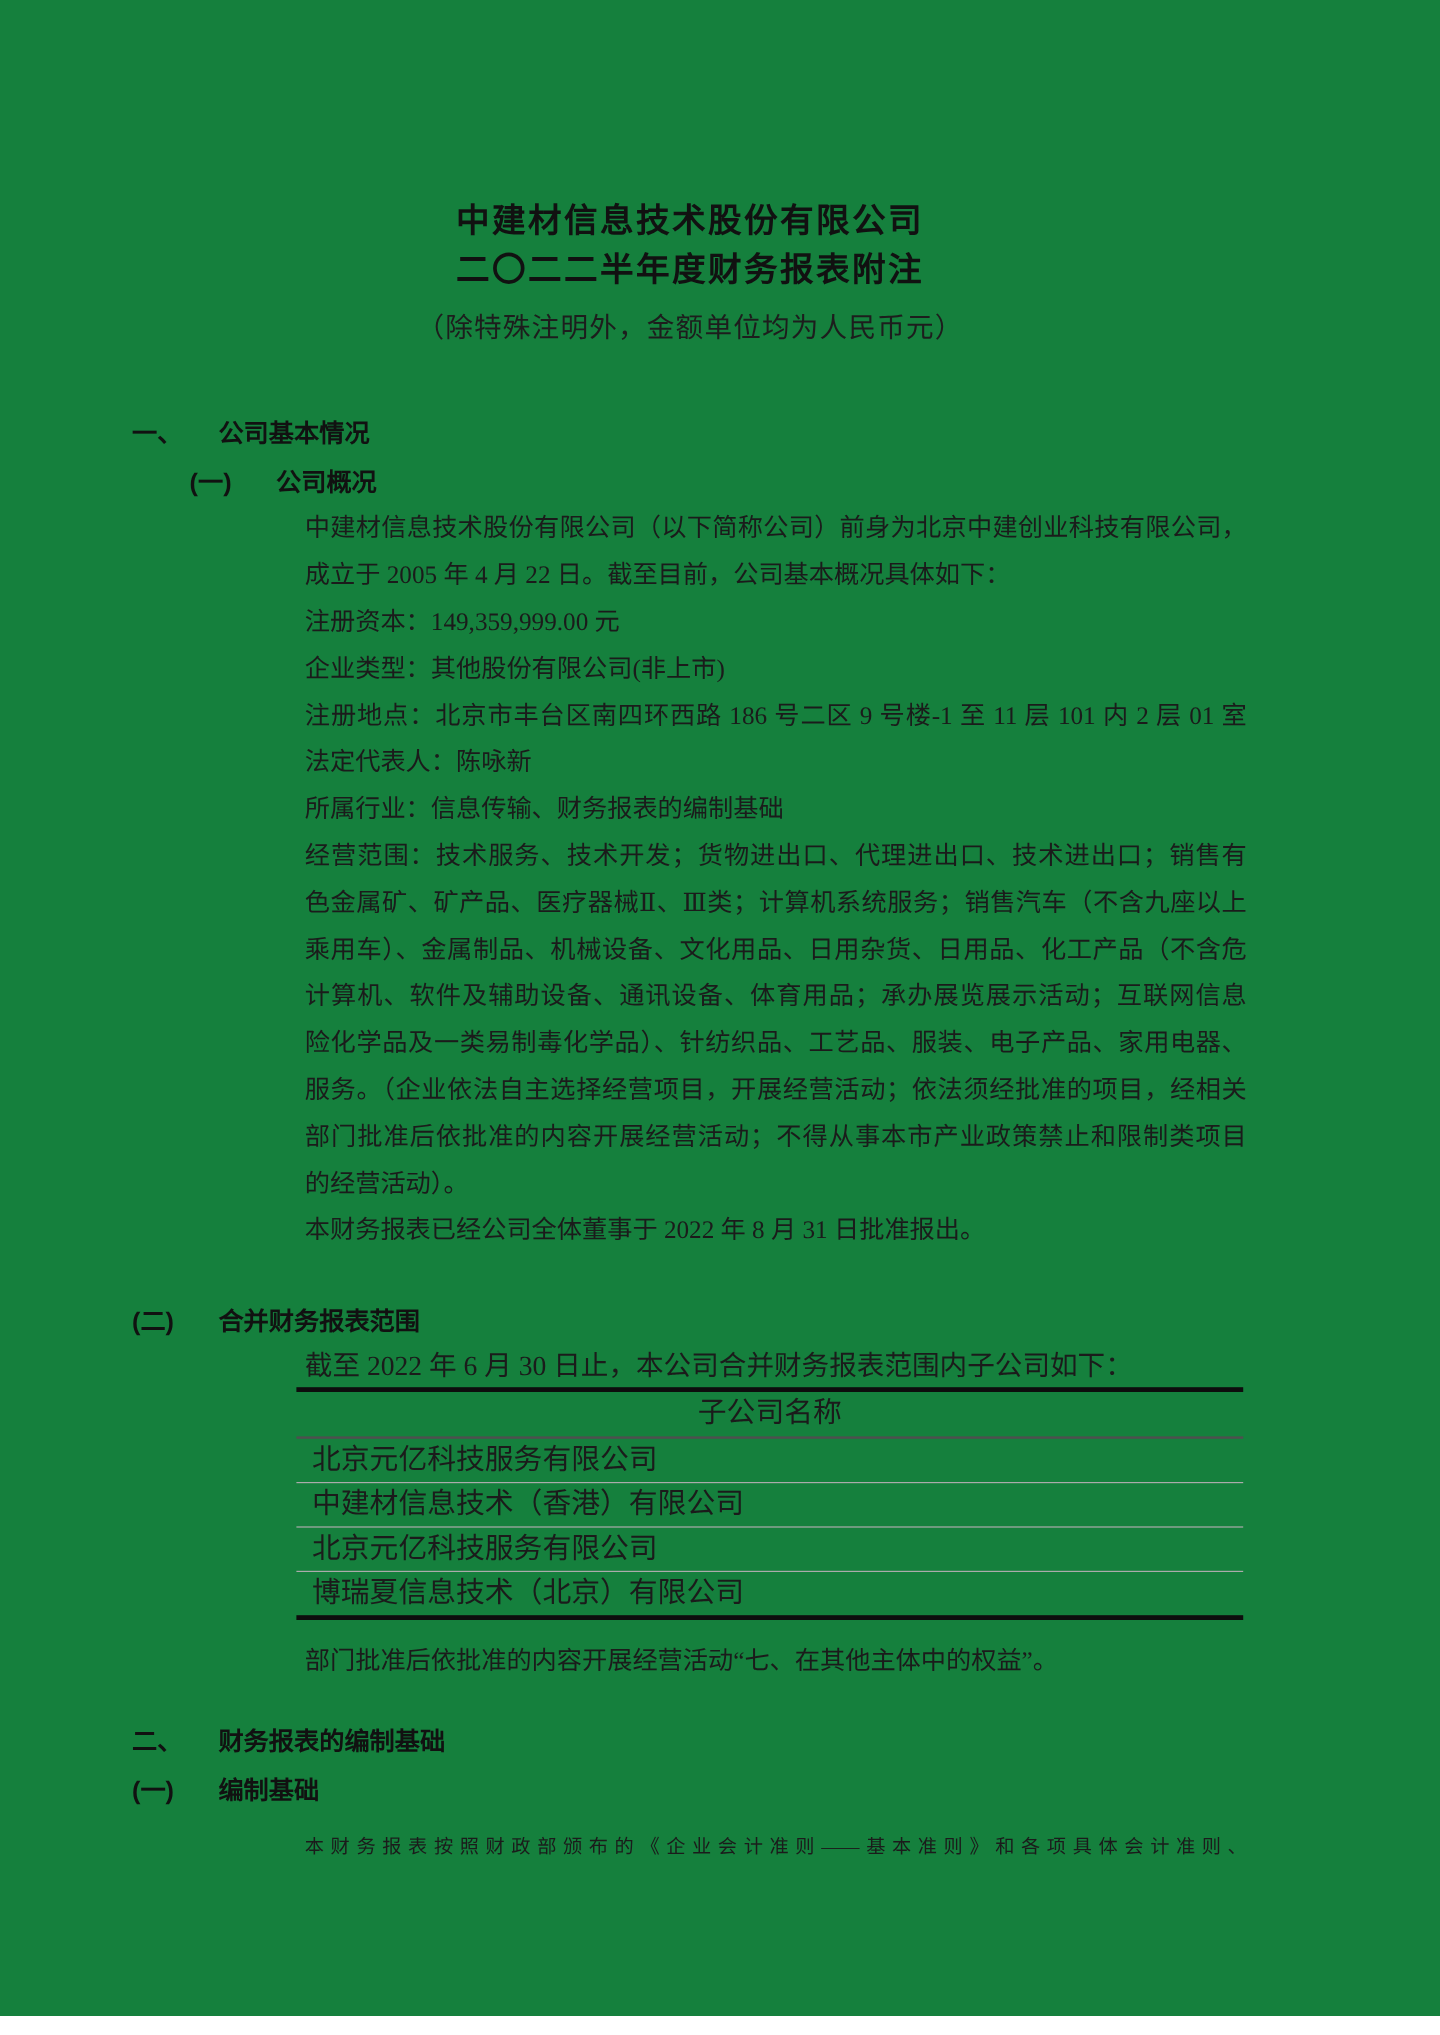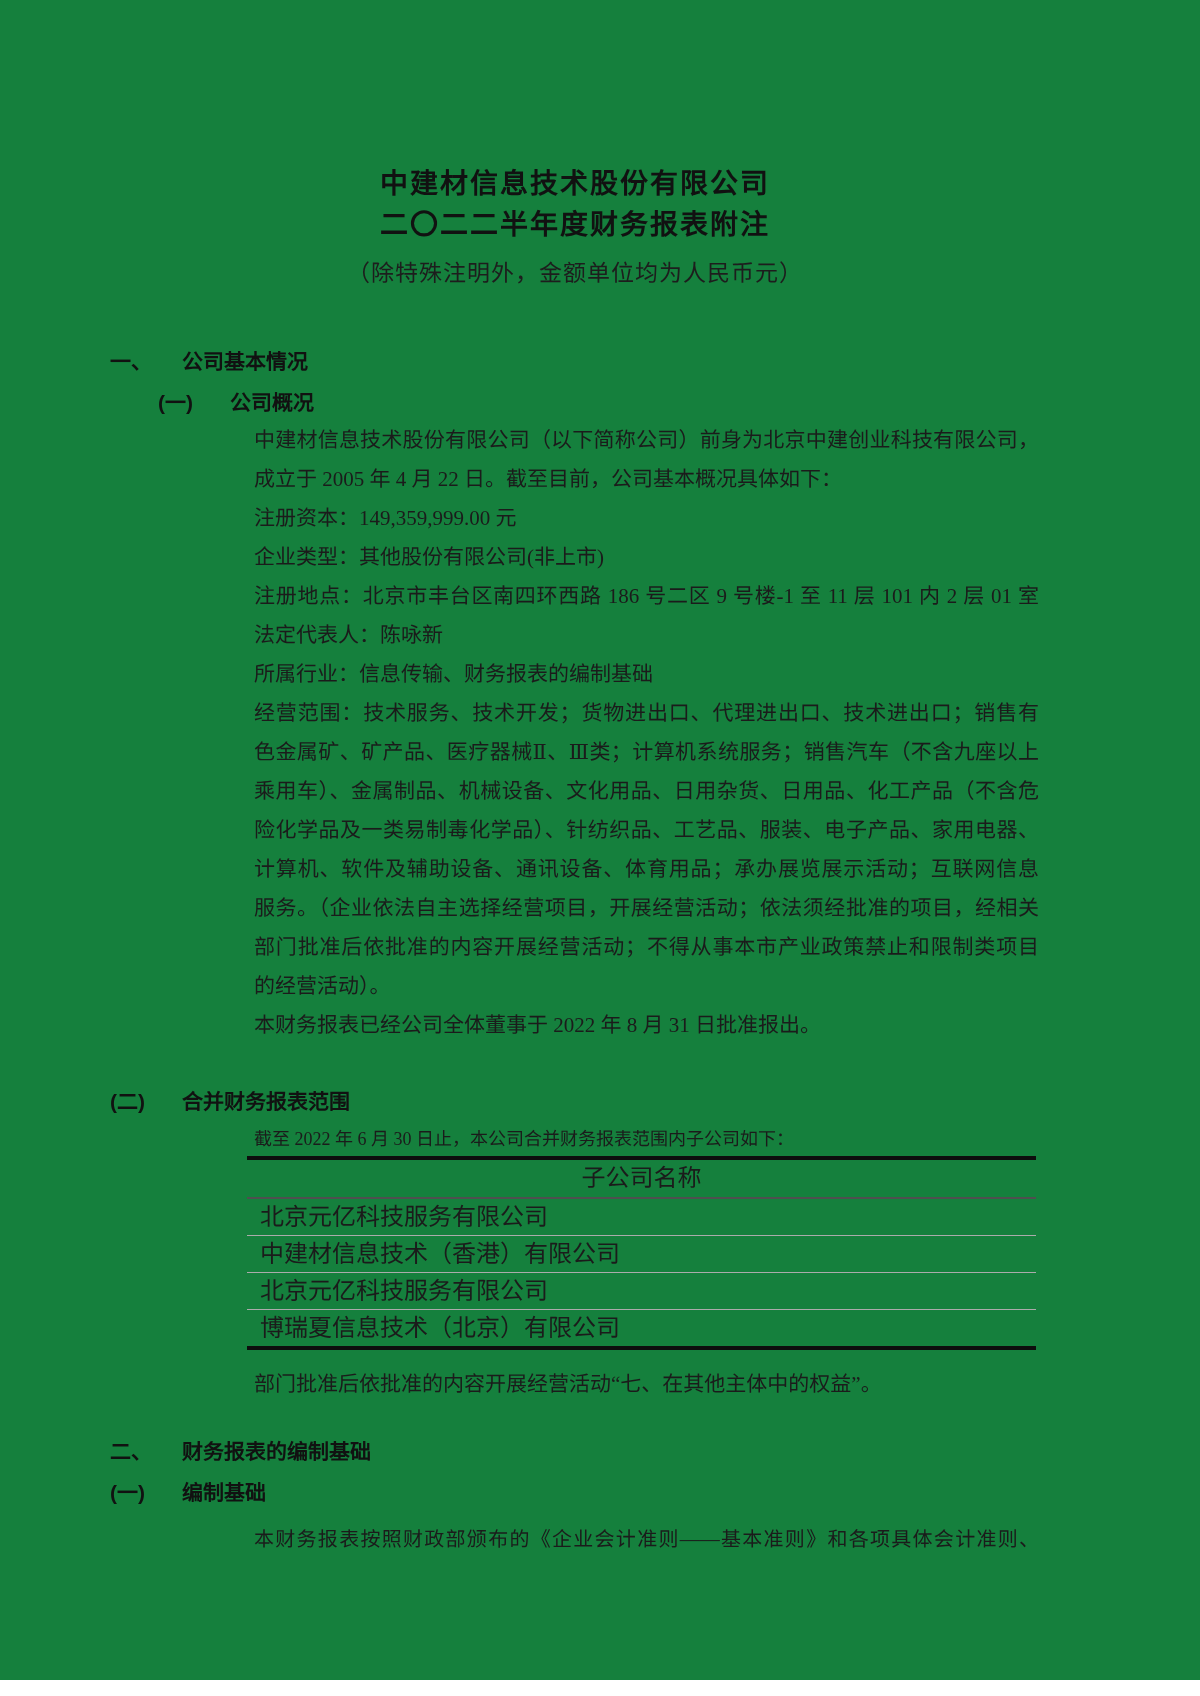--- a/index.html
+++ b/index.html
@@ -70,21 +70,21 @@
   }
   .bline.jl {
     white-space: normal;
     text-align: justify;
     text-align-last: justify;
   }
   .intro-line {
     margin-left: 254px;
     width: 785px;
     margin-top: 5px;
-    font-size: 18px;
+    font-size: 23px;
     line-height: 34px;
   }
   
   .subtable {
     margin-left: 247px;
     width: 789px;
     border-top: 4px solid #0d0d0d;
     border-bottom: 4px solid #0d0d0d;
     font-size: 24px;
     color: #1b1b1b;
@@ -108,21 +108,21 @@
     margin-left: 254px;
     width: 785px;
     margin-top: 15px;
     font-size: 21px;
     line-height: 39px;
   }
   .basis-block {
     margin-left: 254px;
     width: 785px;
     margin-top: 12px;
-    font-size: 20px;
+    font-size: 16px;
   }
 </style>
 </head>
 <body>
 
 <div class="page">
 
   <div class="titles">
     <div class="doc-title">中建材信息技术股份有限公司</div>
     <div class="doc-title">二〇二二半年度财务报表附注</div>
@@ -141,22 +141,22 @@
     <div class="bline jl">中建材信息技术股份有限公司（以下简称公司）前身为北京中建创业科技有限公司，</div>
     <div class="bline">成立于 2005 年 4 月 22 日。截至目前，公司基本概况具体如下：</div>
     <div class="bline">注册资本：149,359,999.00 元</div>
     <div class="bline">企业类型：其他股份有限公司(非上市)</div>
     <div class="bline jl">注册地点：北京市丰台区南四环西路 186 号二区 9 号楼-1 至 11 层 101 内 2 层 01 室</div>
     <div class="bline">法定代表人：陈咏新</div>
     <div class="bline">所属行业：信息传输、财务报表的编制基础</div>
     <div class="bline jl">经营范围：技术服务、技术开发；货物进出口、代理进出口、技术进出口；销售有</div>
     <div class="bline jl">色金属矿、矿产品、医疗器械Ⅱ、Ⅲ类；计算机系统服务；销售汽车（不含九座以上</div>
     <div class="bline jl">乘用车）、金属制品、机械设备、文化用品、日用杂货、日用品、化工产品（不含危</div>
+    <div class="bline jl">计算机、软件及辅助设备、通讯设备、体育用品；承办展览展示活动；互联网信息</div>
     <div class="bline jl">险化学品及一类易制毒化学品）、针纺织品、工艺品、服装、电子产品、家用电器、</div>
-    <div class="bline jl">计算机、软件及辅助设备、通讯设备、体育用品；承办展览展示活动；互联网信息</div>
     <div class="bline jl">服务。（企业依法自主选择经营项目，开展经营活动；依法须经批准的项目，经相关</div>
     <div class="bline jl">部门批准后依批准的内容开展经营活动；不得从事本市产业政策禁止和限制类项目</div>
     <div class="bline">的经营活动）。</div>
     <div class="bline">本财务报表已经公司全体董事于 2022 年 8 月 31 日批准报出。</div>
   </div>
 
   <div class="hrow mt-sub12">
     <span class="hnum">(二)</span><span>合并财务报表范围</span>
   </div>
 

